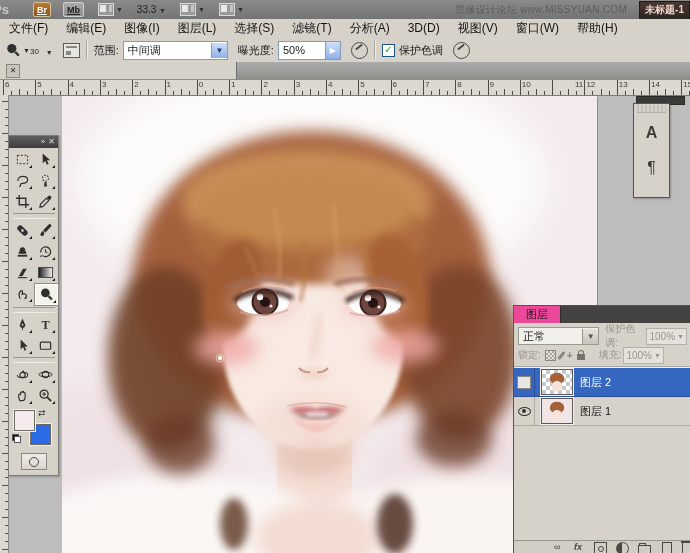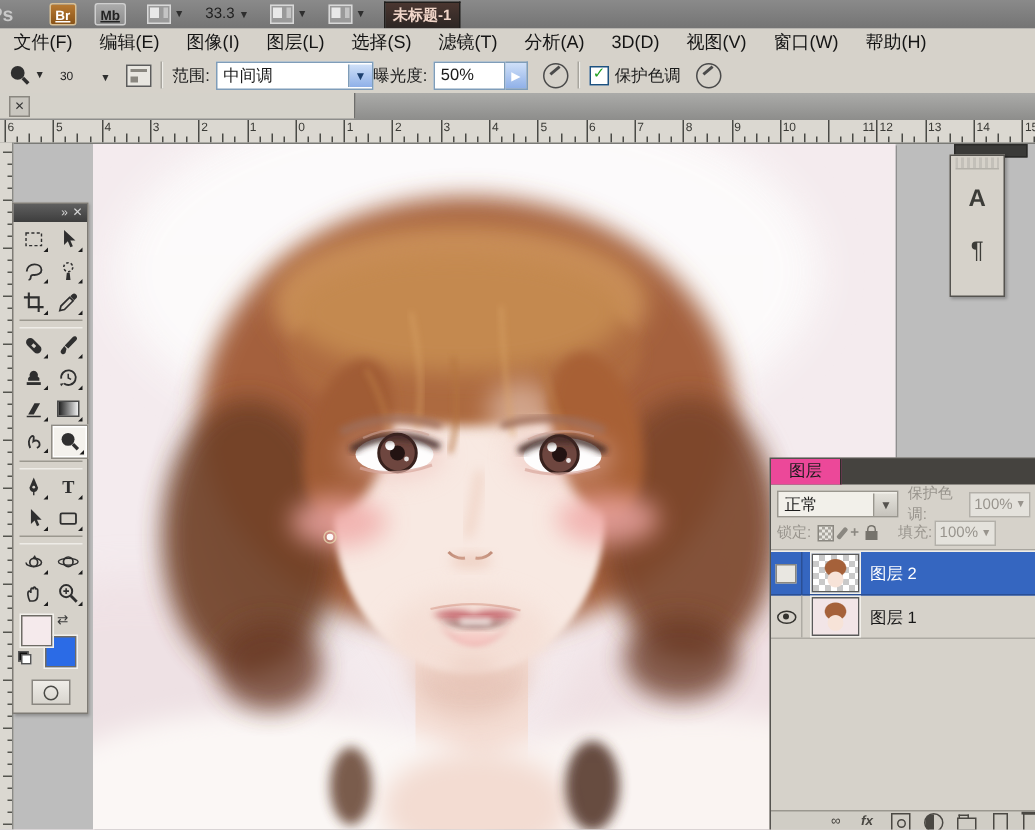--- a/index.html
+++ b/index.html
@@ -29,21 +29,21 @@
     color:#f0d5c8;font-size:10px;font-weight:bold;white-space:nowrap;}
   
   #menu-bar{left:0;top:19px;width:690px;height:19px;background:#d6d2ca;border-bottom:1px solid #9f9c95;
     display:flex;align-items:center;font-size:12px;color:#141414;}
   .menu-item{padding:0 9px;line-height:19px;white-space:nowrap;}
   
   #options-bar{left:0;top:38px;width:690px;height:24px;background:#d6d2ca;border-bottom:1px solid #8f8c85;
     display:flex;align-items:center;font-size:11px;color:#1a1a1a;}
   .osep{width:1px;height:18px;background:#a8a59e;border-right:1px solid #efede8;margin:0 6px;}
   #opt-tool{margin-left:5px;display:flex;align-items:center;gap:2px;}
-  #brush-pick{margin-left:10px;display:flex;align-items:end;gap:18px;}
+  #brush-pick{margin-left:0;display:flex;align-items:end;gap:7px;}
   #brush-pick .dot{width:7px;height:7px;border-radius:50%;background:radial-gradient(circle,#3a3a3a 15%,rgba(58,58,58,0) 75%);margin:0 auto 1px;}
   #brush-pick .num{font-size:8px;line-height:7px;text-align:center;color:#222;}
   #panel-toggle{width:15px;height:13px;border:1px solid #5c5c5c;background:#e8e6e0;margin-left:10px;position:relative;}
   #panel-toggle::before{content:"";position:absolute;left:2px;top:2px;right:2px;height:2px;background:#8a8780;}
   #panel-toggle::after{content:"";position:absolute;left:2px;bottom:2px;width:5px;height:4px;background:#8a8780;}
   .combo{display:flex;align-items:center;background:#fff;border:1px solid #7f9db9;height:17px;font-size:11px;}
   .combo .val{padding:0 4px;flex:1;white-space:nowrap;}
   .combo .btn{width:15px;height:15px;margin:0;display:flex;align-items:center;justify-content:center;
     background:linear-gradient(#cfe0f8,#8fb0e8);border-left:1px solid #7f9db9;color:#1c3f6e;font-size:8px;}
   #range-combo{width:103px;margin-left:4px;}
@@ -166,20 +166,21 @@
     <span class="dd-arrow">▼</span>
   </span>
   <span style="display:flex;align-items:center;gap:2px;margin-left:8px;">
     <span class="mini-ic"></span>
     <span class="dd-arrow">▼</span>
   </span>
   <span style="display:flex;align-items:center;gap:2px;margin-left:8px;">
     <span class="mini-ic"></span>
     <span class="dd-arrow">▼</span>
   </span>
+  <span id="watermark">思缘设计论坛 www.MISSYUAN.COM</span>
   <span id="doc-btn">未标题-1</span>
 </div>
 
 <div id="menu-bar" class="abs">
     <span class="menu-item">文件(F)</span>
     <span class="menu-item">编辑(E)</span>
     <span class="menu-item">图像(I)</span>
     <span class="menu-item">图层(L)</span>
     <span class="menu-item">选择(S)</span>
     <span class="menu-item">滤镜(T)</span>
@@ -205,21 +206,21 @@
     </span>
     <span class="dd-arrow">▼</span>
   </span>
   <span id="panel-toggle"></span>
   <span class="osep"></span>
   <span>范围:</span>
   <span id="range-combo" class="combo">
     <span class="val">中间调</span>
     <span class="btn">▼</span>
   </span>
-  <span style="text-align:center;">曝光度:</span>
+  <span style="margin-left:10px;text-align:center;">曝光度:</span>
   <span id="exposure-box" class="combo">
     <span class="val">50%</span>
   </span>
   <span id="exposure-spin">▶</span>
   <span class="round-pen"></span>
   <span class="osep"></span>
   <span id="protect-wrap">
     <span class="checkbox checked" id="protect-check"></span>
     <span>保护色调</span>
   </span>

